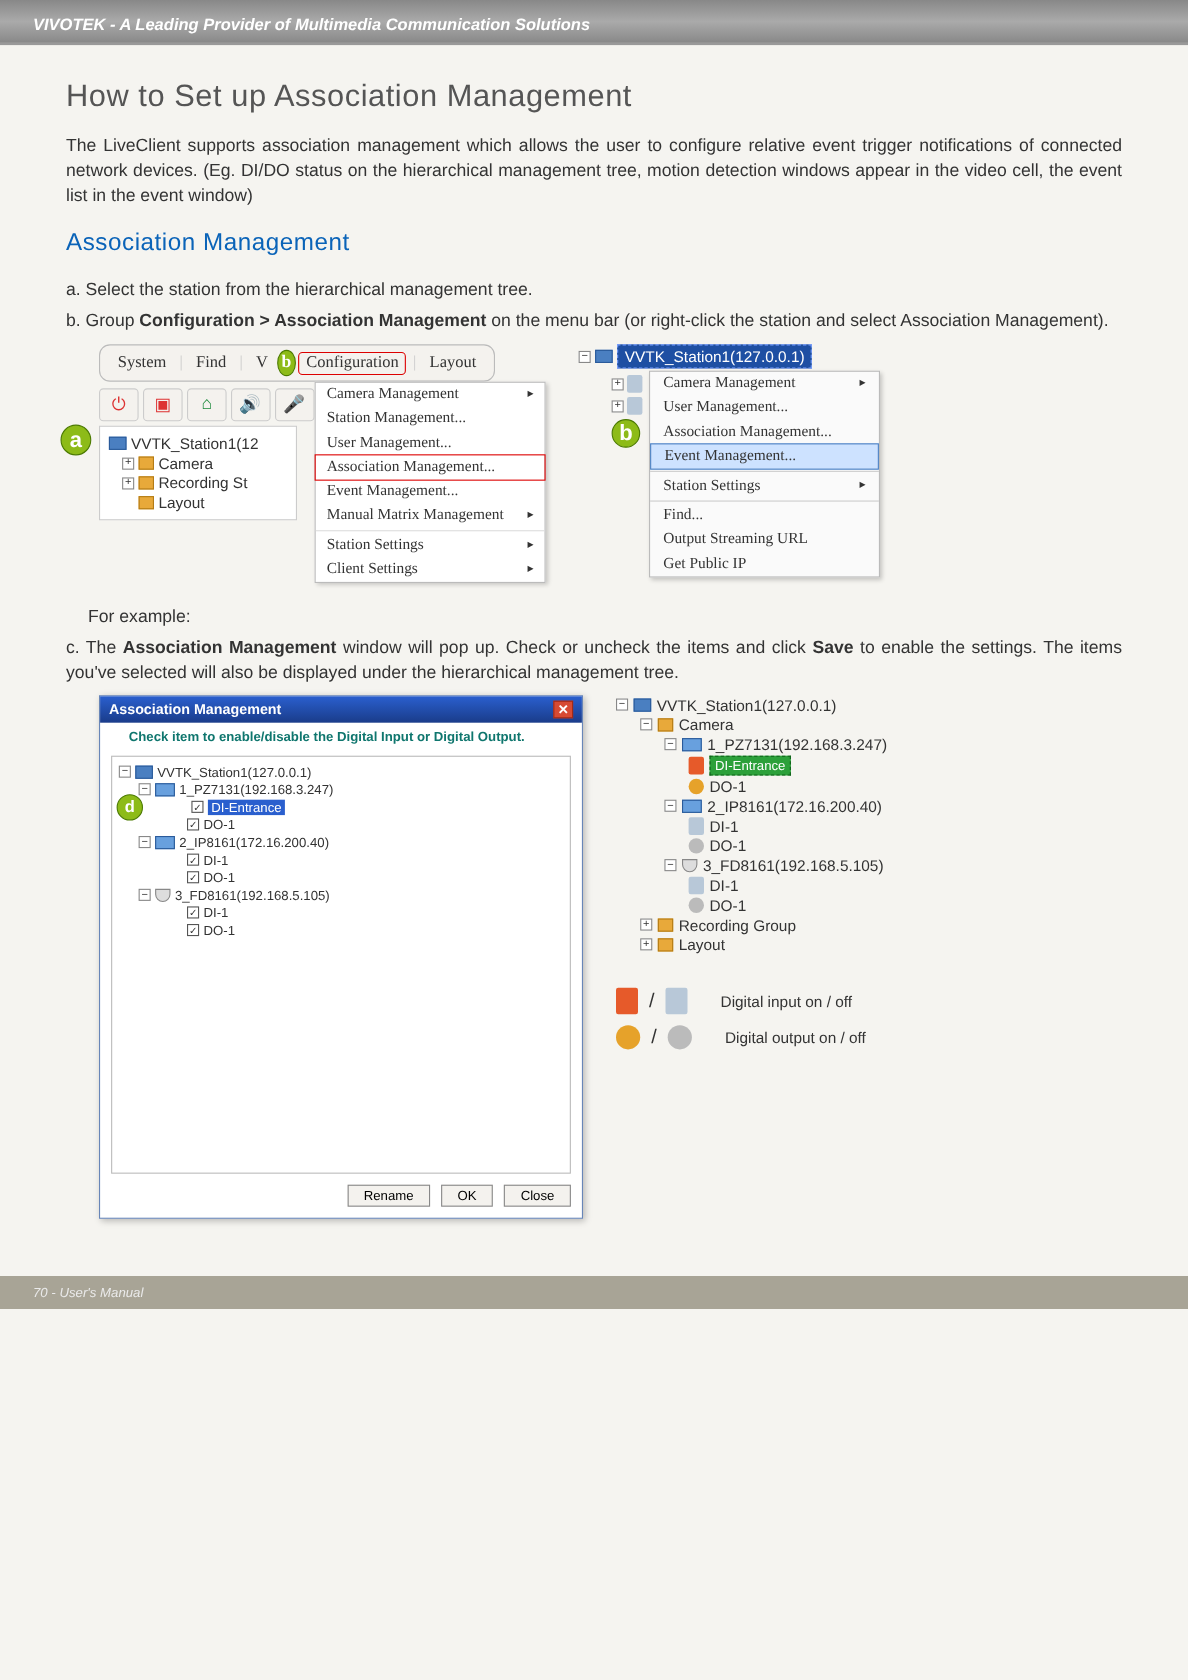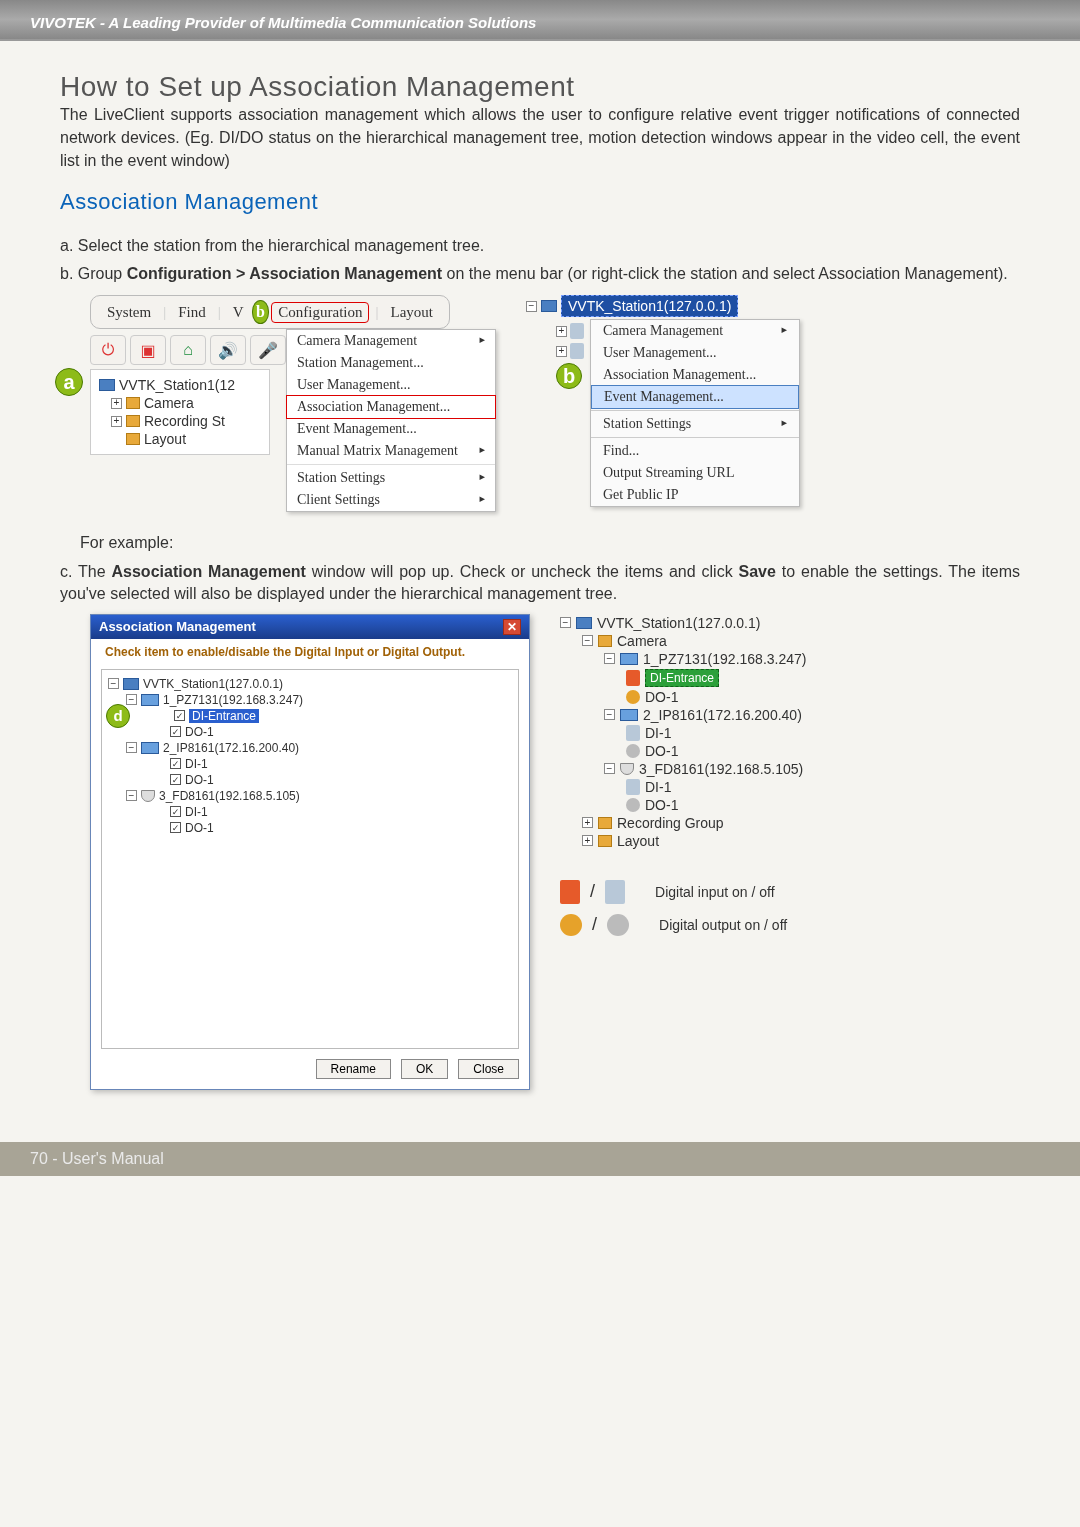--- a/index.html
+++ b/index.html
@@ -19,20 +19,21 @@
     font-size: 15px;
     border-bottom: 2px solid #999;
   }
   .content {
     padding: 30px 60px 20px 60px;
   }
   h1.main-title {
     font-size: 28px;
     color: #555;
     font-weight: normal;
+    margin-bottom: 18px;
     letter-spacing: 0.5px;
   }
   p.body-text {
     font-size: 16px;
     color: #333;
     line-height: 1.45;
     text-align: justify;
     margin-bottom: 16px;
   }
   h2.section-title {
@@ -180,22 +181,22 @@
     font-size: 13px;
     padding: 4px 8px;
     display: flex; justify-content: space-between; align-items: center;
   }
   .dialog .close-x {
     width: 18px; height: 16px; background: #d64a33; color: #fff;
     display: flex; align-items: center; justify-content: center;
     font-size: 12px; font-weight: bold; border: 1px solid #a02a18;
   }
   .dialog .instr {
-    font-size: 12px; font-weight: bold; color: #a16207;
-    padding: 6px 14px;
+    font-size: 12px; font-weight: bold; color: #0f766e;
+    padding: 6px 26px;
   }
   .dialog .tree-area {
     border: 1px solid #bbb;
     margin: 4px 10px 0 10px;
     height: 380px;
     padding: 6px;
     font-size: 12px;
     background: #fff;
     position: relative;
   }
@@ -237,21 +238,22 @@
   .legend-box {
     margin-top: 30px;
     font-size: 14px;
   }
   .legend-box .lrow { display: flex; align-items: center; gap: 10px; margin-bottom: 10px; }
   .slash { font-size: 18px; color: #333; }
 
   .footer {
     background: #a8a496;
     color: #eaeaea;
-    font-size: 16px;
+    font-style: italic;
+    font-size: 12px;
     padding: 8px 30px;
     margin-top: 20px;
   }
 </style>
 </head>
 <body>
 
 <div class="header">
   <span>VIVOTEK - A Leading Provider of Multimedia Communication Solutions</span>
 </div>

